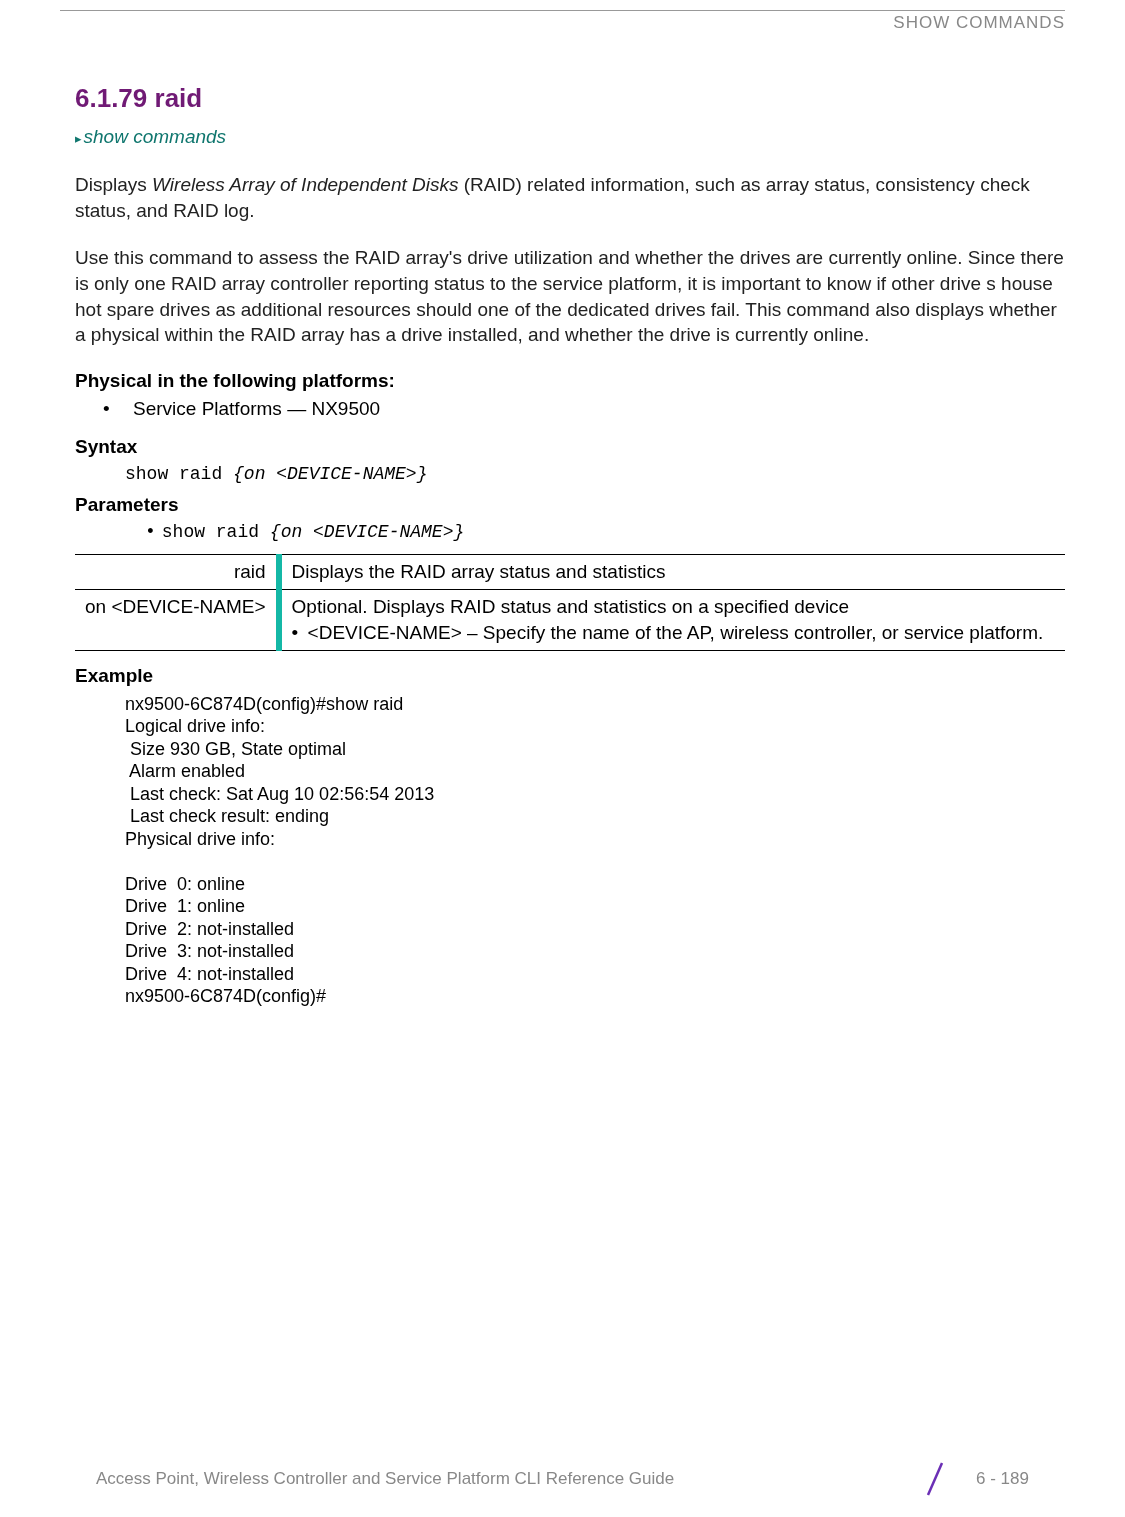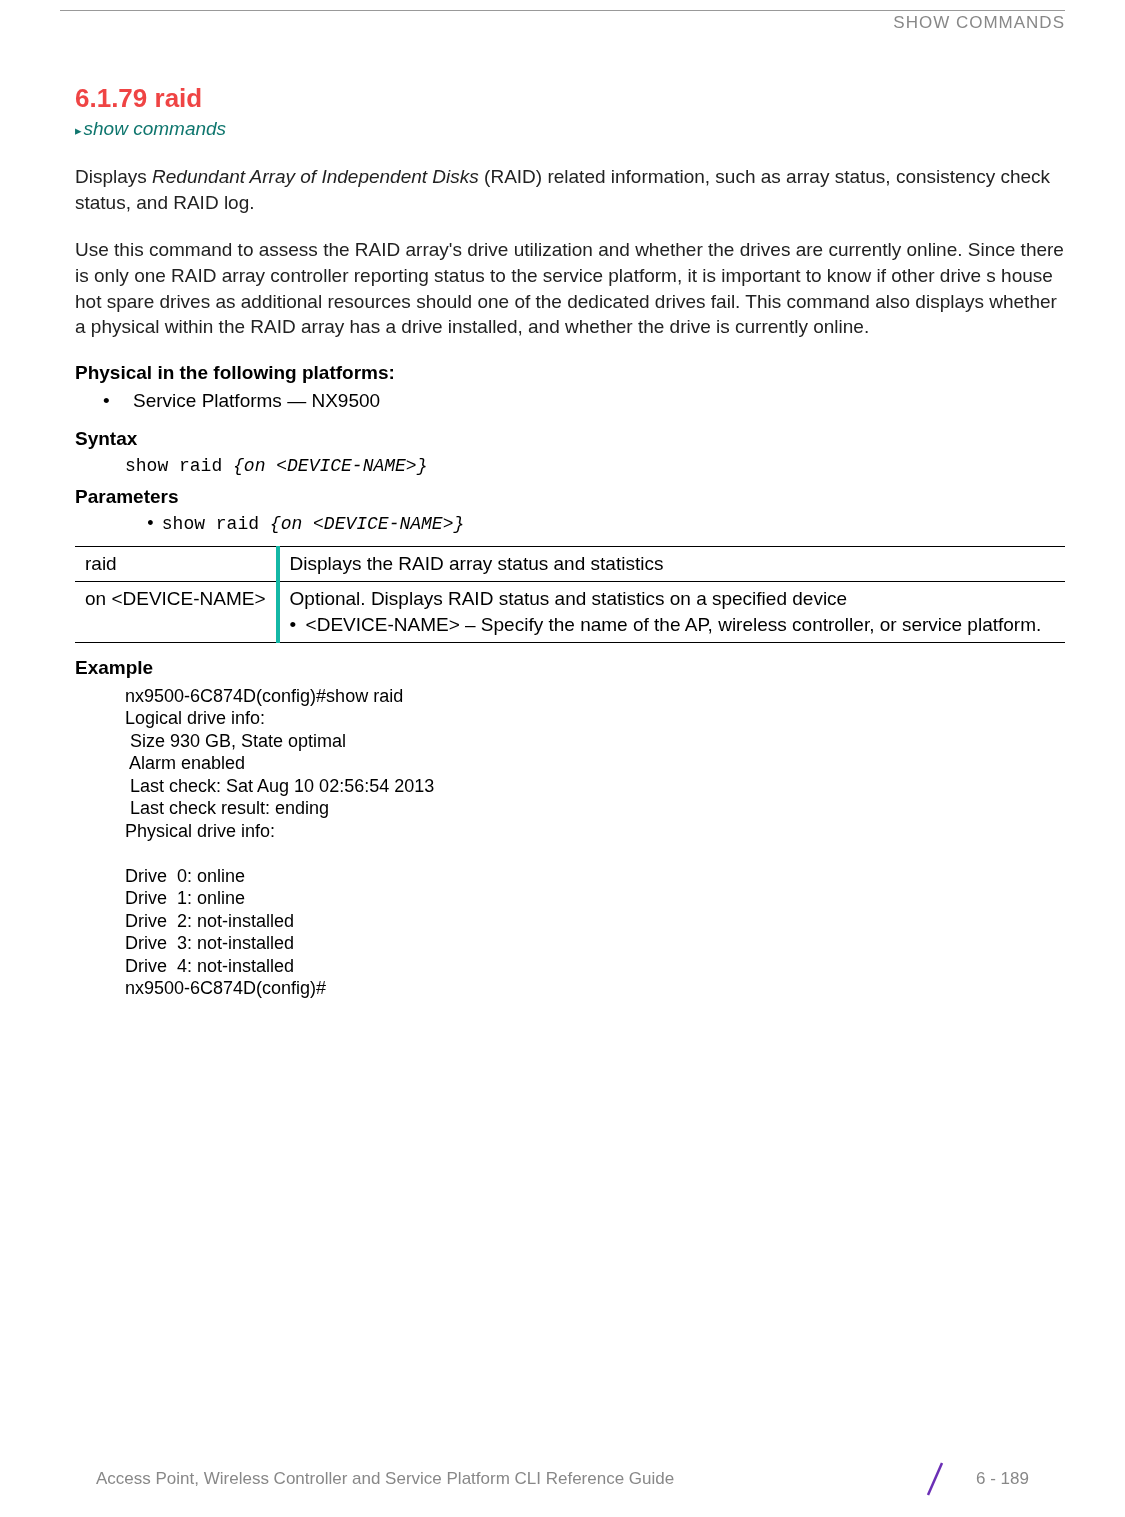--- a/index.html
+++ b/index.html
@@ -27,24 +27,24 @@
       text-align: right;
       color: #888;
       font-size: 17px;
       letter-spacing: 1px;
       font-weight: 400;
     }
     .content {
       padding: 50px 60px 0 75px;
     }
     .section-heading {
-      color: #ef4444;
+      color: #701a75;
       font-size: 26px;
       font-weight: bold;
-      margin-bottom: 4px;
+      margin-bottom: 12px;
     }
     .breadcrumb {
       color: #0f766e;
       font-style: italic;
       font-size: 19px;
       margin-left: 0;
       margin-bottom: 24px;
     }
     .breadcrumb-arrow {
       font-style: normal;
@@ -103,23 +103,24 @@
       font-size: 19px;
       margin-bottom: 14px;
     }
     .param-table td {
       border-top: 1px solid #000;
       border-bottom: 1px solid #000;
       padding: 6px 10px;
       vertical-align: top;
     }
     .param-table td:first-child {
-      border-right: 4px solid #14b8a6;
+      border-right: 6px solid #14b8a6;
       white-space: nowrap;
       width: 180px;
+      text-align: right;
     }
     .sub-bullet {
       display: flex;
       margin-top: 4px;
     }
     .sub-bullet-dot {
       width: 16px;
       flex-shrink: 0;
     }
     .sub-bullet-text {
@@ -170,21 +171,21 @@
 
 <div class="content">
 
   <div class="section-heading">6.1.79 raid</div>
 
   <div class="breadcrumb">
     <span class="breadcrumb-arrow">▸</span><span>show commands</span>
   </div>
 
   <p class="para">
-    <span>Displays </span><span class="italic-span">Redundant Array of Independent Disks</span><span> (RAID) related information, such as array status, consistency check status, and RAID log.</span>
+    <span>Displays </span><span class="italic-span">Wireless Array of Independent Disks</span><span> (RAID) related information, such as array status, consistency check status, and RAID log.</span>
   </p>
 
   <p class="para">Use this command to assess the RAID array's drive utilization and whether the drives are currently online. Since there is only one RAID array controller reporting status to the service platform, it is important to know if other drive s house hot spare drives as additional resources should one of the dedicated drives fail. This command also displays whether a physical within the RAID array has a drive installed, and whether the drive is currently online.</p>
 
   <div class="sub-heading">Physical in the following platforms:</div>
   <div class="bullet-list">
     <div class="bullet-item">
       <span class="bullet-dot">•</span>
       <span>Service Platforms — NX9500</span>
     </div>

